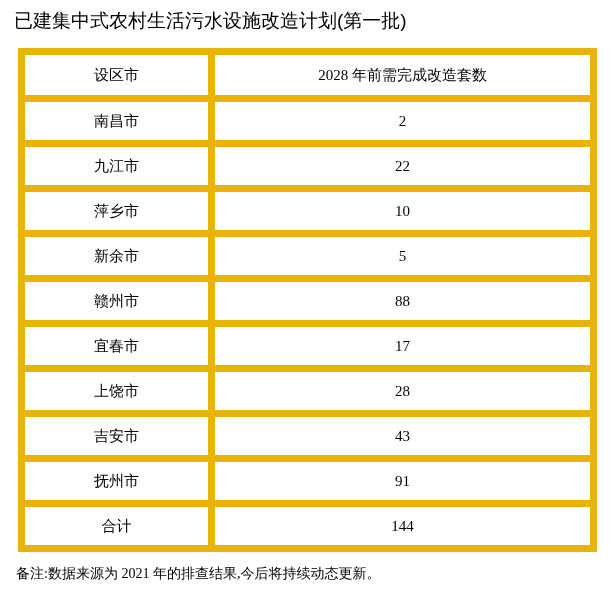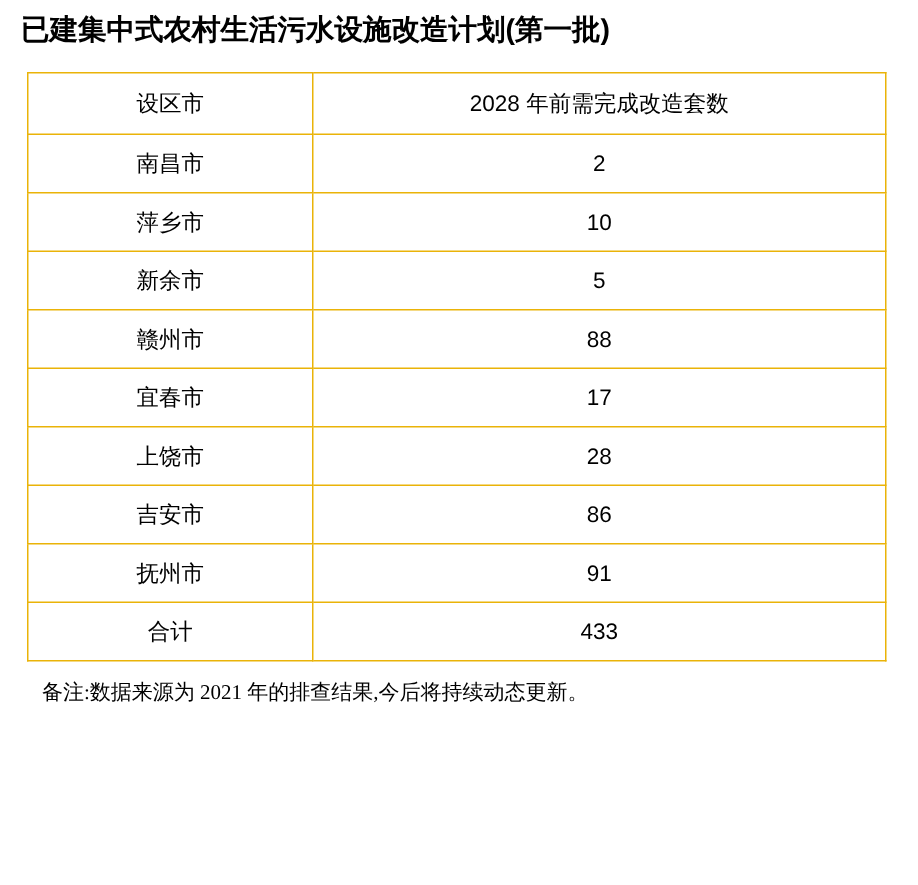--- a/index.html
+++ b/index.html
@@ -16,58 +16,58 @@
   }
   .page {
     width: 612px;
     height: 590px;
     position: relative;
     box-sizing: border-box;
     padding: 0 12px;
   }
   .doc-title {
     font-family: "Liberation Sans", sans-serif;
-    font-weight: bold;
+    font-weight: normal;
     font-size: 19px;
     letter-spacing: 0px;
     text-align: left;
     margin: 8px 0 0 0;
     padding-left: 2px;
     line-height: 26px;
     white-space: nowrap;
   }
   table.data-table {
     border-collapse: collapse;
     width: 572px;
     margin: 14px 0 0 6px;
     table-layout: fixed;
   }
   table.data-table th,
   table.data-table td {
-    border: 1px solid #eab308;
+    border: 7px solid #eab308;
     text-align: center;
     vertical-align: middle;
     height: 38px;
     font-size: 15px;
-    font-family: Liberation Sans, sans-serif;
+    font-family: Liberation Serif, serif;
     padding: 0;
   }
   table.data-table th {
     font-weight: normal;
     height: 40px;
   }
   col.col-city { width: 190px; }
   col.col-value { width: 382px; }
   .num {
     font-family: "Liberation Serif", serif;
     font-size: 15px;
   }
   .note {
     font-size: 14px;
-    margin: 12px 0 0 16px;
+    margin: 12px 0 0 4px;
     line-height: 20px;
     letter-spacing: 0px;
   }
 </style>
 </head>
 <body>
 
 <div class="page">
 
   <h1 class="doc-title">已建集中式农村生活污水设施改造计划(第一批)</h1>
@@ -82,20 +82,24 @@
         <th>设区市</th>
         <th>2028 年前需完成改造套数</th>
       </tr>
     </thead>
     <tbody id="table-body">
         <tr>
           <td>南昌市</td>
           <td class="num">2</td>
         </tr>
         <tr>
+          <td>九江市</td>
+          <td class="num">22</td>
+        </tr>
+        <tr>
           <td>萍乡市</td>
           <td class="num">10</td>
         </tr>
         <tr>
           <td>新余市</td>
           <td class="num">5</td>
         </tr>
         <tr>
           <td>赣州市</td>
           <td class="num">88</td>
@@ -103,28 +107,28 @@
         <tr>
           <td>宜春市</td>
           <td class="num">17</td>
         </tr>
         <tr>
           <td>上饶市</td>
           <td class="num">28</td>
         </tr>
         <tr>
           <td>吉安市</td>
-          <td class="num">86</td>
+          <td class="num">43</td>
         </tr>
         <tr>
           <td>抚州市</td>
           <td class="num">91</td>
         </tr>
         <tr>
           <td>合计</td>
-          <td class="num">433</td>
+          <td class="num">144</td>
         </tr>
       </tbody>
   </table>
 
   <div class="note">备注:数据来源为 2021 年的排查结果,今后将持续动态更新。</div>
 
 </div>
 
 </body></html>

